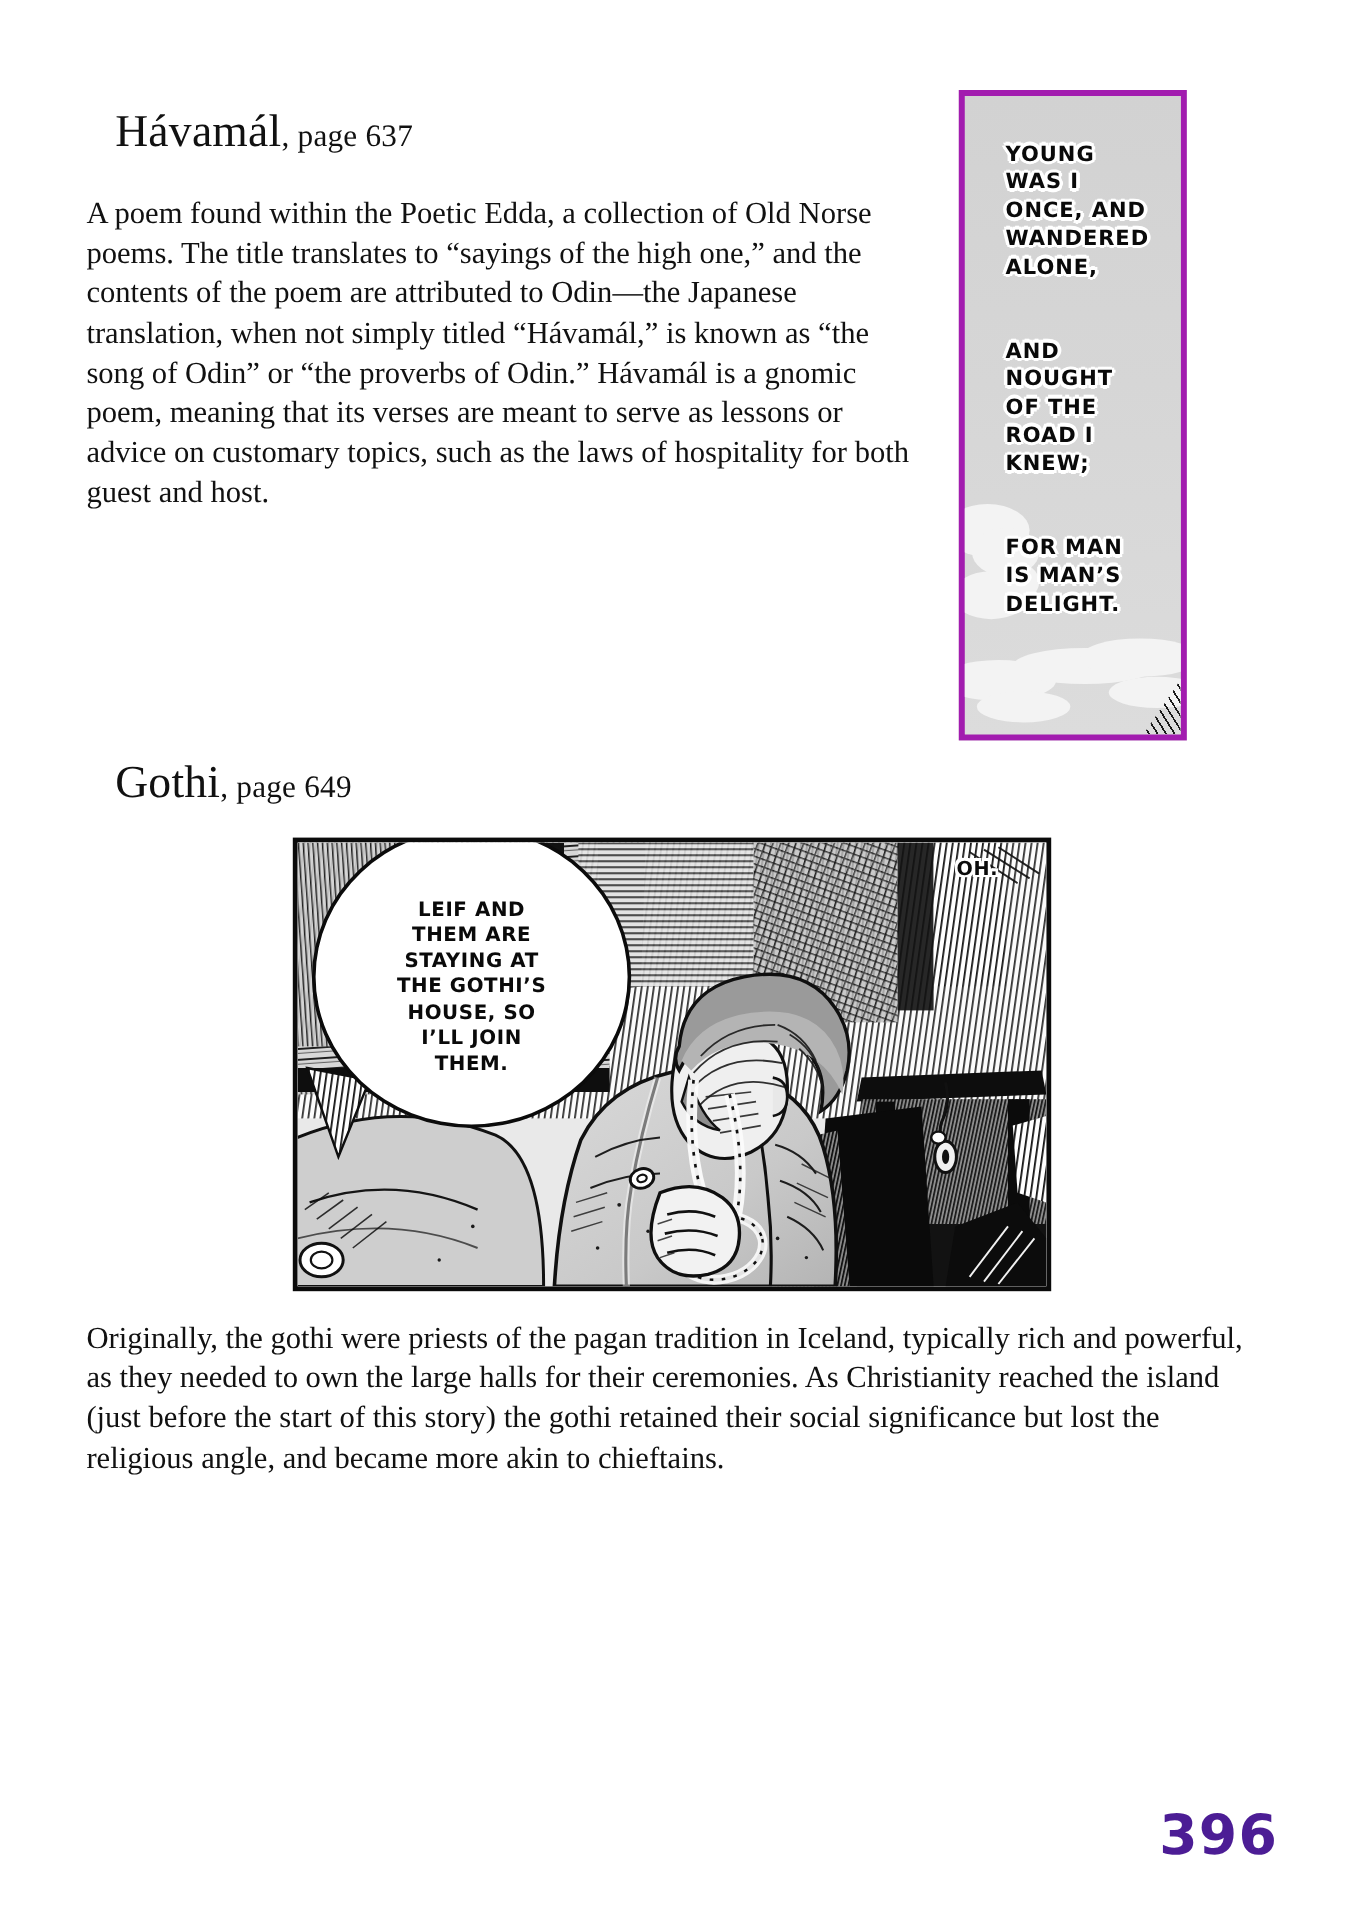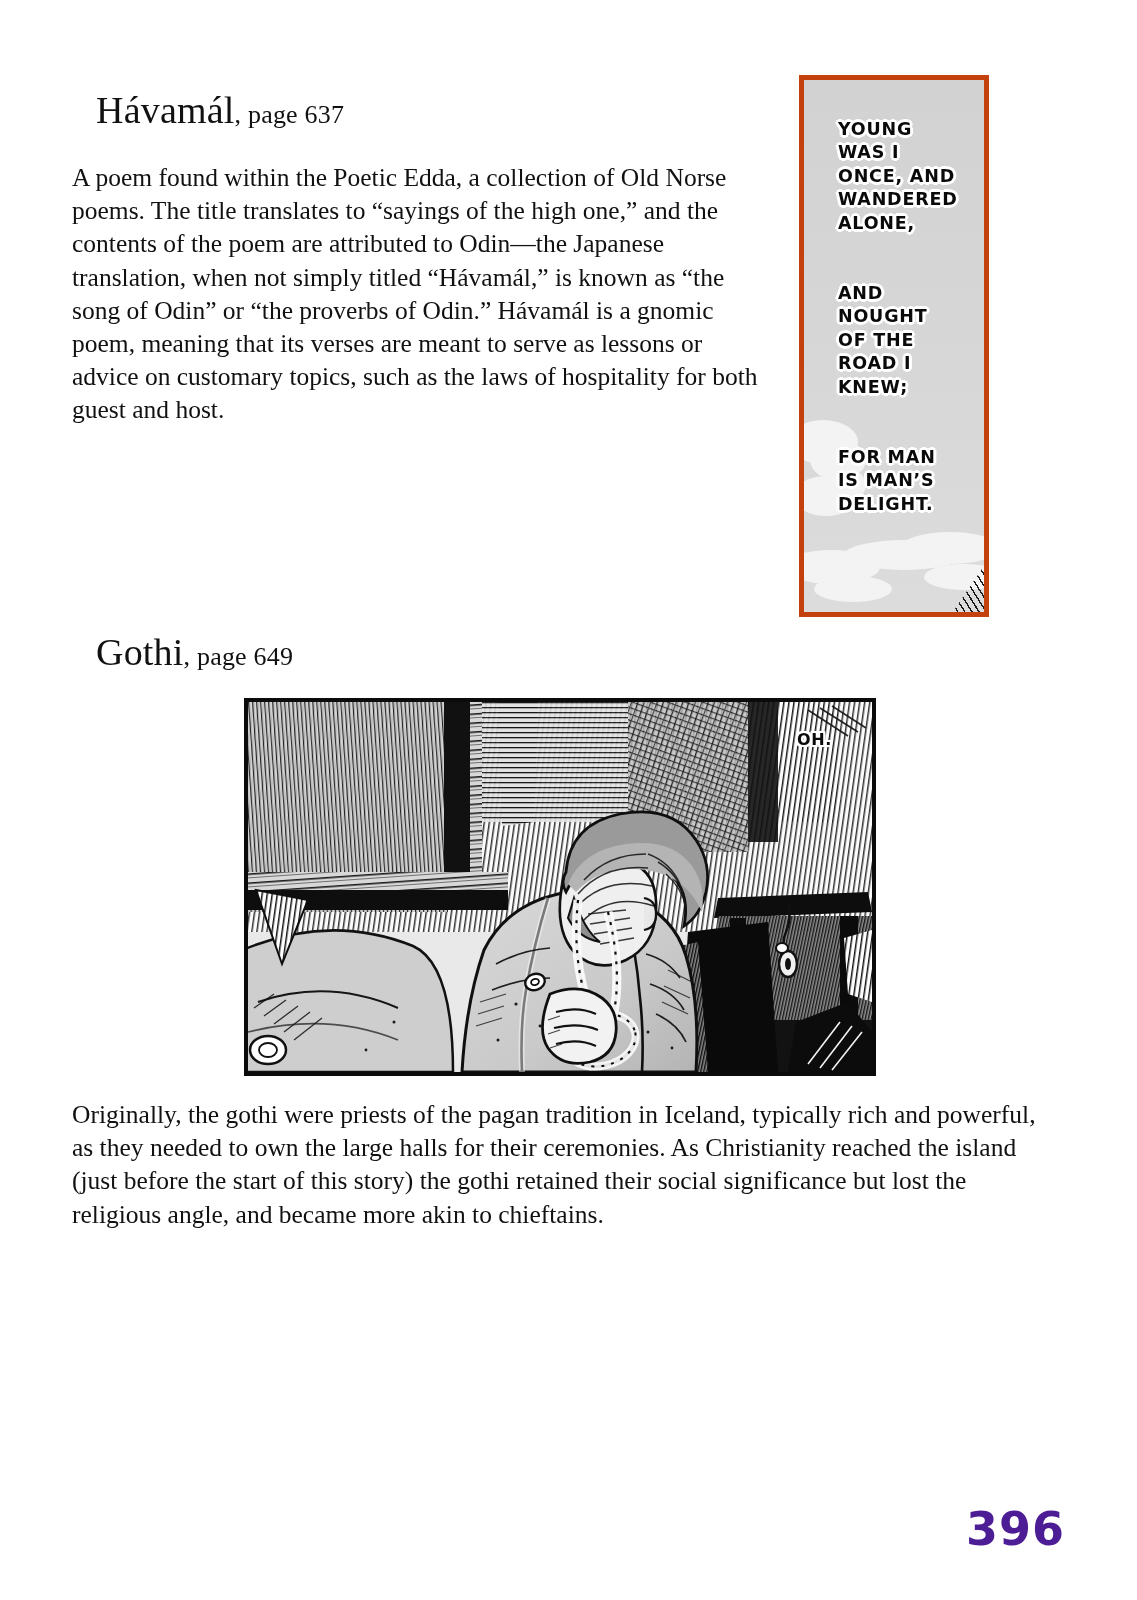--- a/index.html
+++ b/index.html
@@ -57,21 +57,21 @@
     width: 980px;
   }
 
   
   #poem-panel {
     position: absolute;
     left: 799px;
     top: 75px;
     width: 190px;
     height: 542px;
-    border: 5px solid #c2410c;
+    border: 5px solid #a21caf;
     background: #d4d4d4;
     box-sizing: border-box;
     overflow: hidden;
   }
   #poem-sky {
     position: absolute;
     inset: 0;
     background: linear-gradient(180deg, #d2d2d2 0%, #d6d6d6 45%, #dcdcdc 100%);
   }
   .cloud {
@@ -174,21 +174,21 @@
     left: 422px;
     top: 34px;
     width: 190px;
     height: 168px;
   }
   #bubble-right .bubble-text { font-size: 16px; line-height: 21px; }
 
   #oh-text {
     position: absolute;
     left: 549px;
-    top: 28px;
+    top: 12px;
     font-family: "DejaVu Sans", sans-serif;
     font-weight: 700;
     font-size: 16px;
     letter-spacing: 0.6px;
     color: #0a0a0a;
     text-transform: uppercase;
     text-shadow:
       -2px 0 0 #fff, 2px 0 0 #fff, 0 -2px 0 #fff, 0 2px 0 #fff,
       -2px -2px 0 #fff, 2px -2px 0 #fff, -2px 2px 0 #fff, 2px 2px 0 #fff;
     z-index: 6;
@@ -451,20 +451,29 @@
 
     <polygon points="596,236 624,228 624,300 600,292" fill="url(#hatchV)"></polygon>
     <polygon points="548,320 600,300 624,330 624,370 540,370" fill="#0c0c0c"></polygon>
     <g stroke="#ffffff" stroke-width="1.6" opacity="0.95">
       <line x1="560" y1="362" x2="592" y2="320"></line>
       <line x1="572" y1="366" x2="604" y2="324"></line>
       <line x1="584" y1="368" x2="614" y2="330"></line>
     </g>
   </svg>
 
+  <div class="bubble" id="bubble-left">
+    <div class="bubble-text">LEIF AND
+THEM ARE
+STAYING AT
+THE GOTHI’S
+HOUSE, SO
+I’LL JOIN
+THEM.</div>
+  </div>
 
 
   <div id="oh-text">OH.</div>
 </div>
 
 <div class="body-par" id="par-gothi">Originally, the gothi were priests of the pagan tradition in Iceland, typically rich and powerful, as they needed to own the large halls for their ceremonies. As Christianity reached the island (just before the start of this story) the gothi retained their social significance but lost the religious angle, and became more akin to chieftains.</div>
 
 <div id="page-number">396</div>
 
 </body></html>

